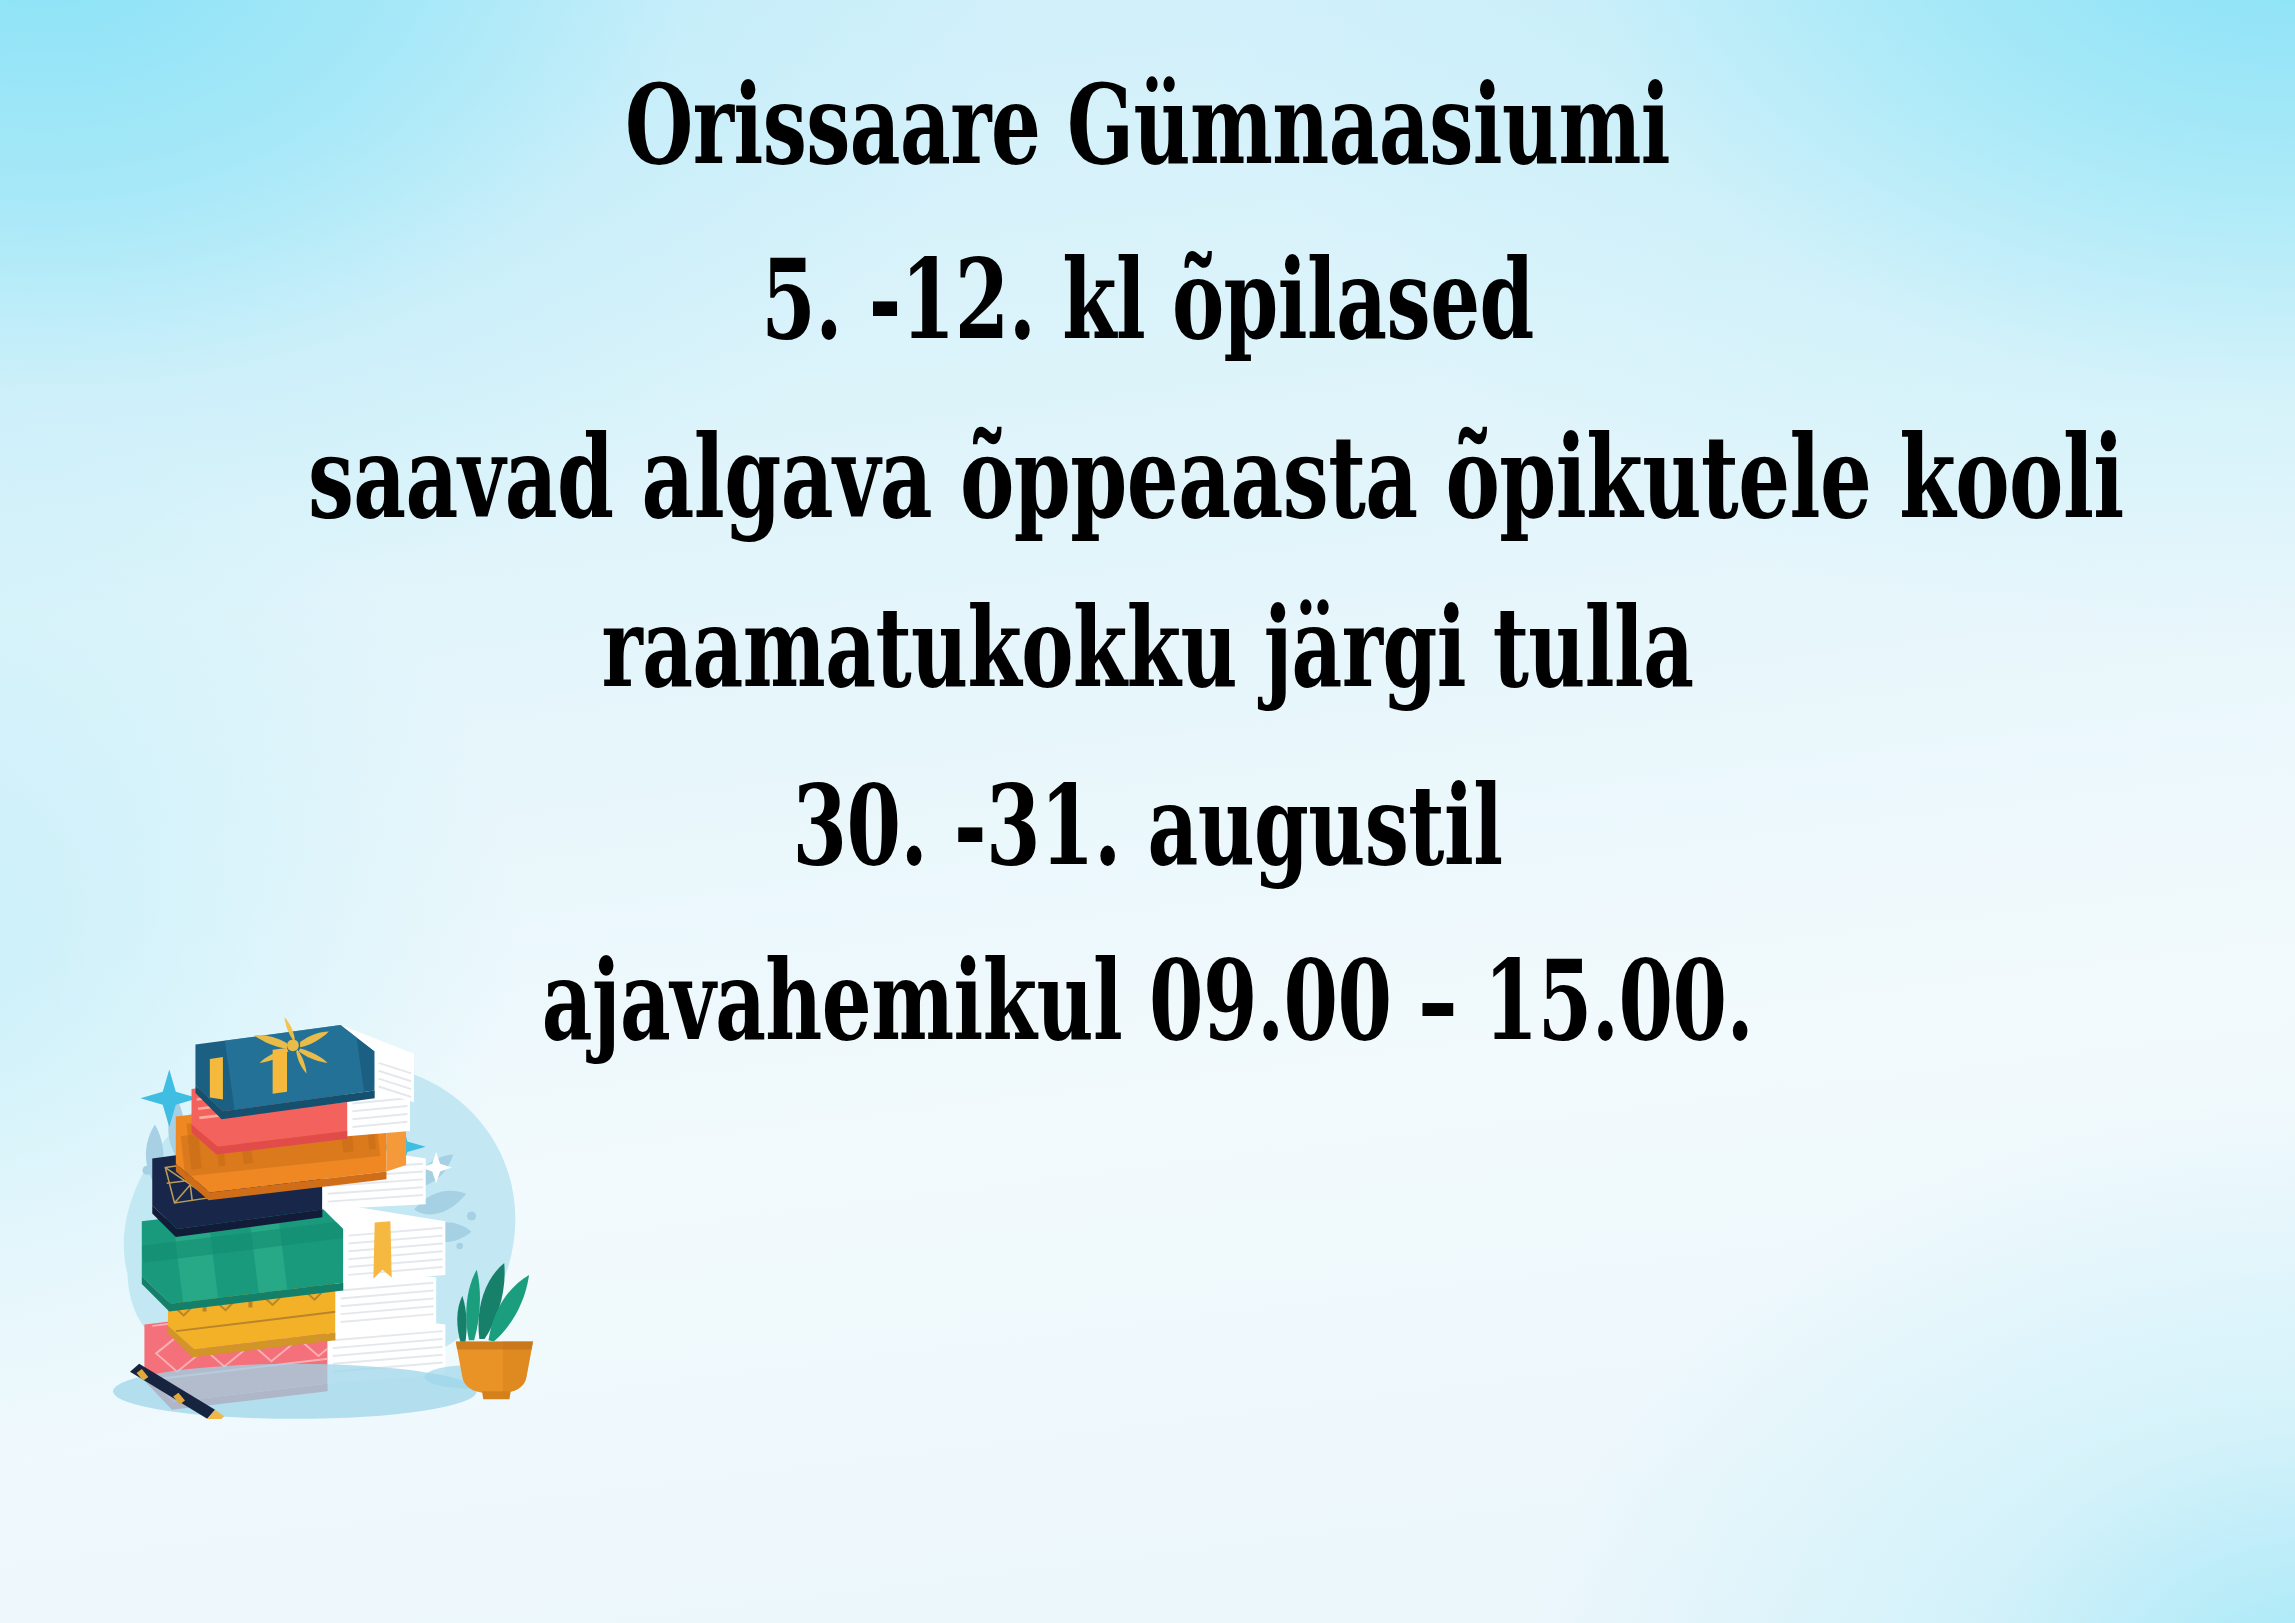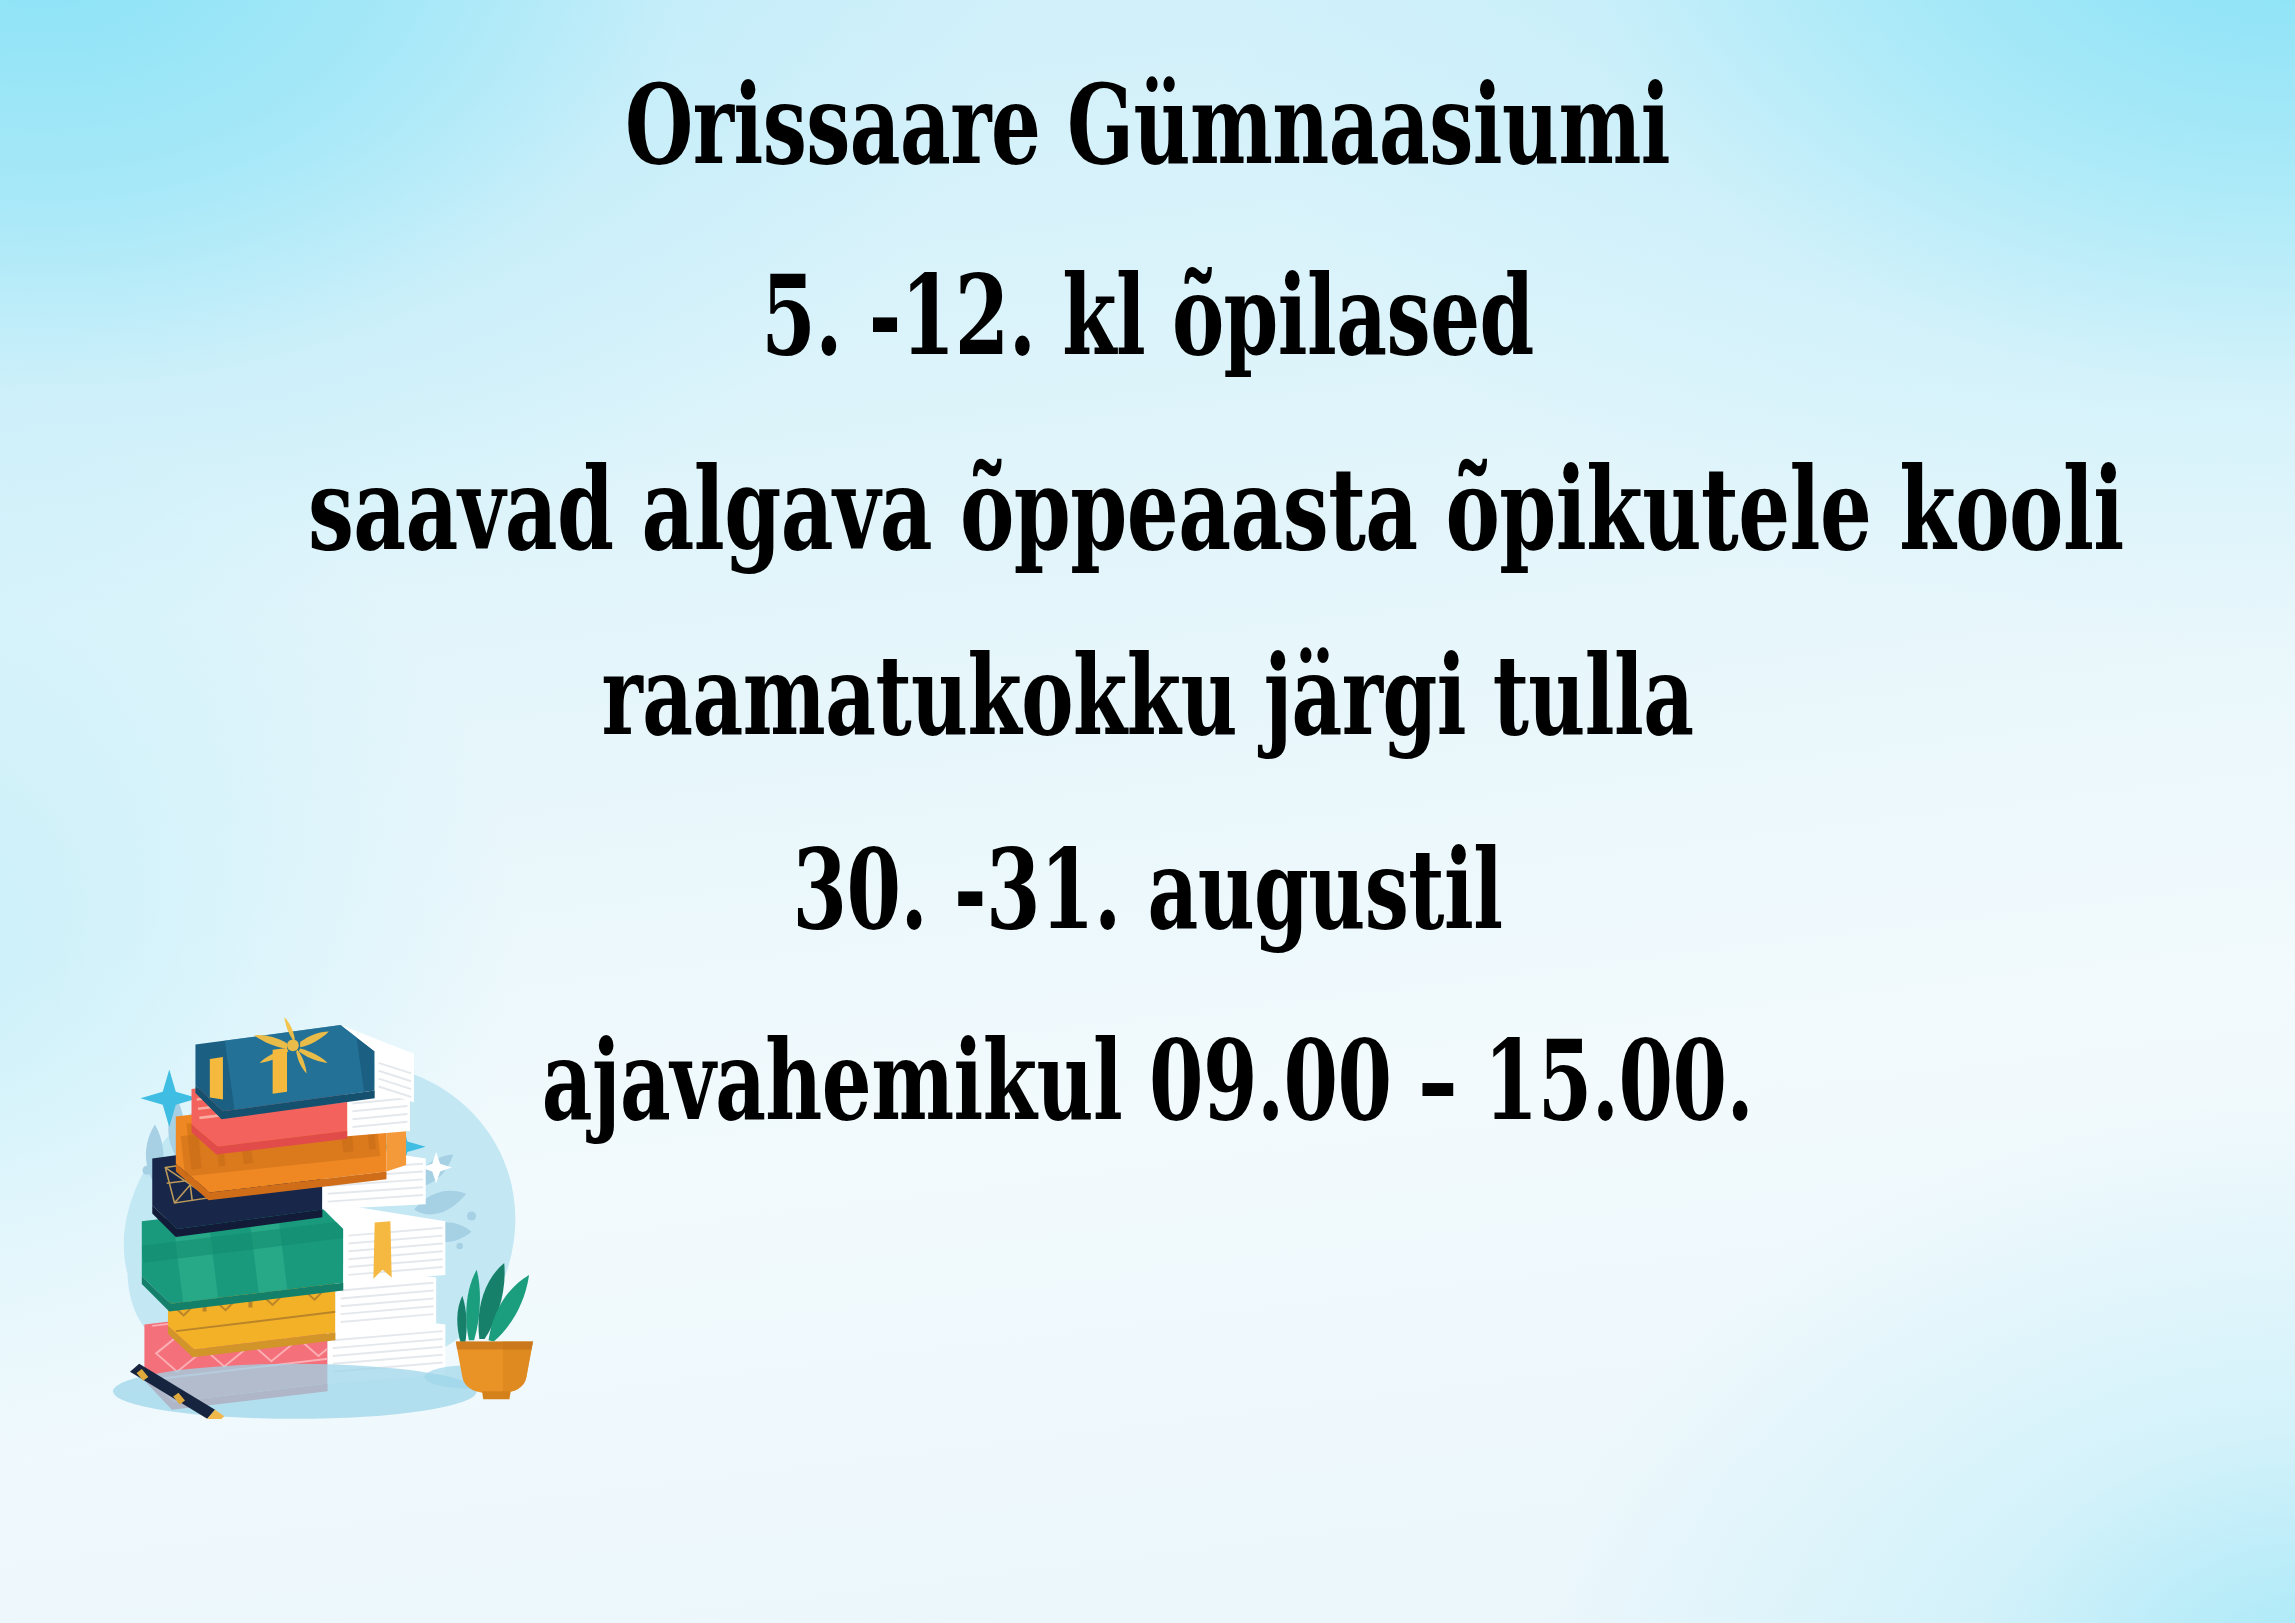--- a/index.html
+++ b/index.html
@@ -34,21 +34,20 @@
     width: 2295px;
     height: 1623px;
     box-sizing: border-box;
     padding: 71px 98px 79px 98px;
     display: flex;
     flex-direction: column;
     justify-content: flex-start;
     align-items: center;
     z-index: 4;
     pointer-events: none;
-    gap: 16px;
   }
 
   .line {
     width: 100%;
     text-align: center;
     color: #000000;
     font-family: "DejaVu Serif", "Liberation Serif", serif;
     font-weight: 700;
     font-size: 98px;
     line-height: 1.0;

